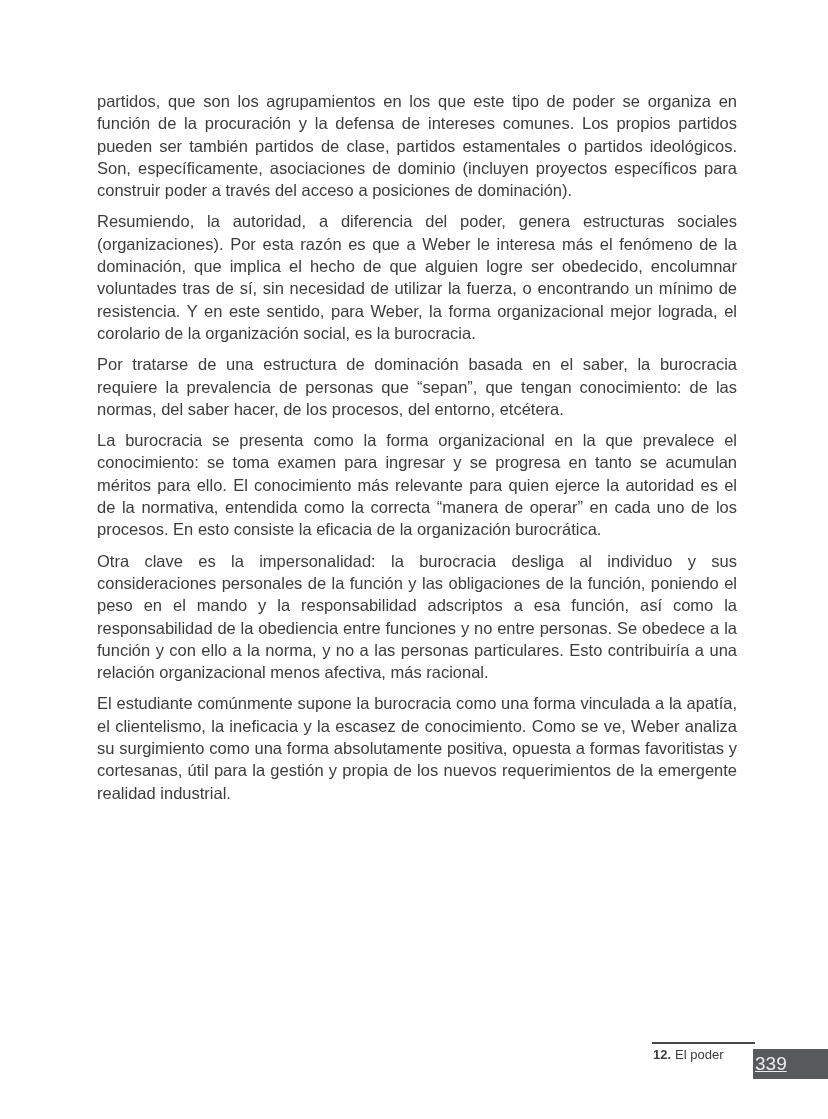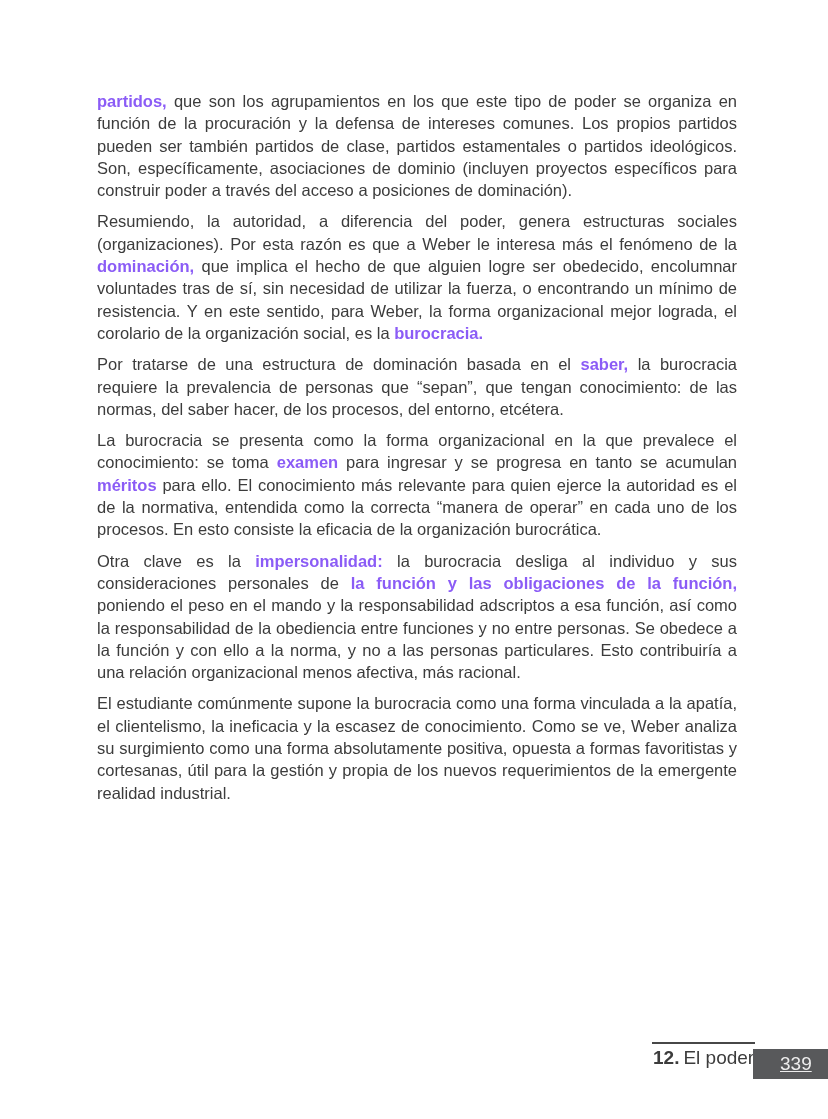--- a/index.html
+++ b/index.html
@@ -22,36 +22,36 @@
     width: 640px;
   }
   .para {
     margin: 0 0 9px 0;
     font-size: 16.5px;
     line-height: 22.3px;
     text-align: justify;
     color: #3c3c3c;
   }
   .para strong {
-    font-weight: bold;
-    color: #8b5cf6;
+    font-weight: normal;
+    color: #404040;
   }
   .footer-rule {
     position: absolute;
     left: 652px;
     top: 1042px;
     width: 103px;
     height: 2px;
     background: #474747;
   }
   .chapter-label {
     position: absolute;
     left: 653px;
     top: 1047px;
-    font-size: 19px;
+    font-size: 13px;
     color: #3c3c3c;
     white-space: nowrap;
   }
   .chapter-label .num {
     font-weight: bold;
   }
   .chapter-label .title {
     margin-left: 4px;
   }
   .page-box {
@@ -60,21 +60,21 @@
     top: 1049px;
     width: 75px;
     height: 30px;
     background: #58595b;
   }
   .page-box .pagenum {
     display: block;
     color: #ededed;
     font-size: 19px;
     line-height: 30px;
-    padding-left: 27px;
+    padding-left: 2px;
     text-decoration: underline;
   }
 </style>
 </head>
 <body>
 
 <div class="page" style="background: rgb(255, 255, 255);">
 
   <div class="text-block">
       <p class="para" style="color: rgb(60, 60, 60);"><strong>partidos,</strong><span> que son los agrupamientos en los que este tipo de poder se organiza en función de la procuración y la defensa de intereses comunes. Los propios partidos pueden ser también partidos de clase, partidos estamentales o partidos ideológicos. Son, específicamente, asociaciones de dominio (incluyen proyectos específicos para construir poder a través del acceso a posiciones de dominación).</span></p>

